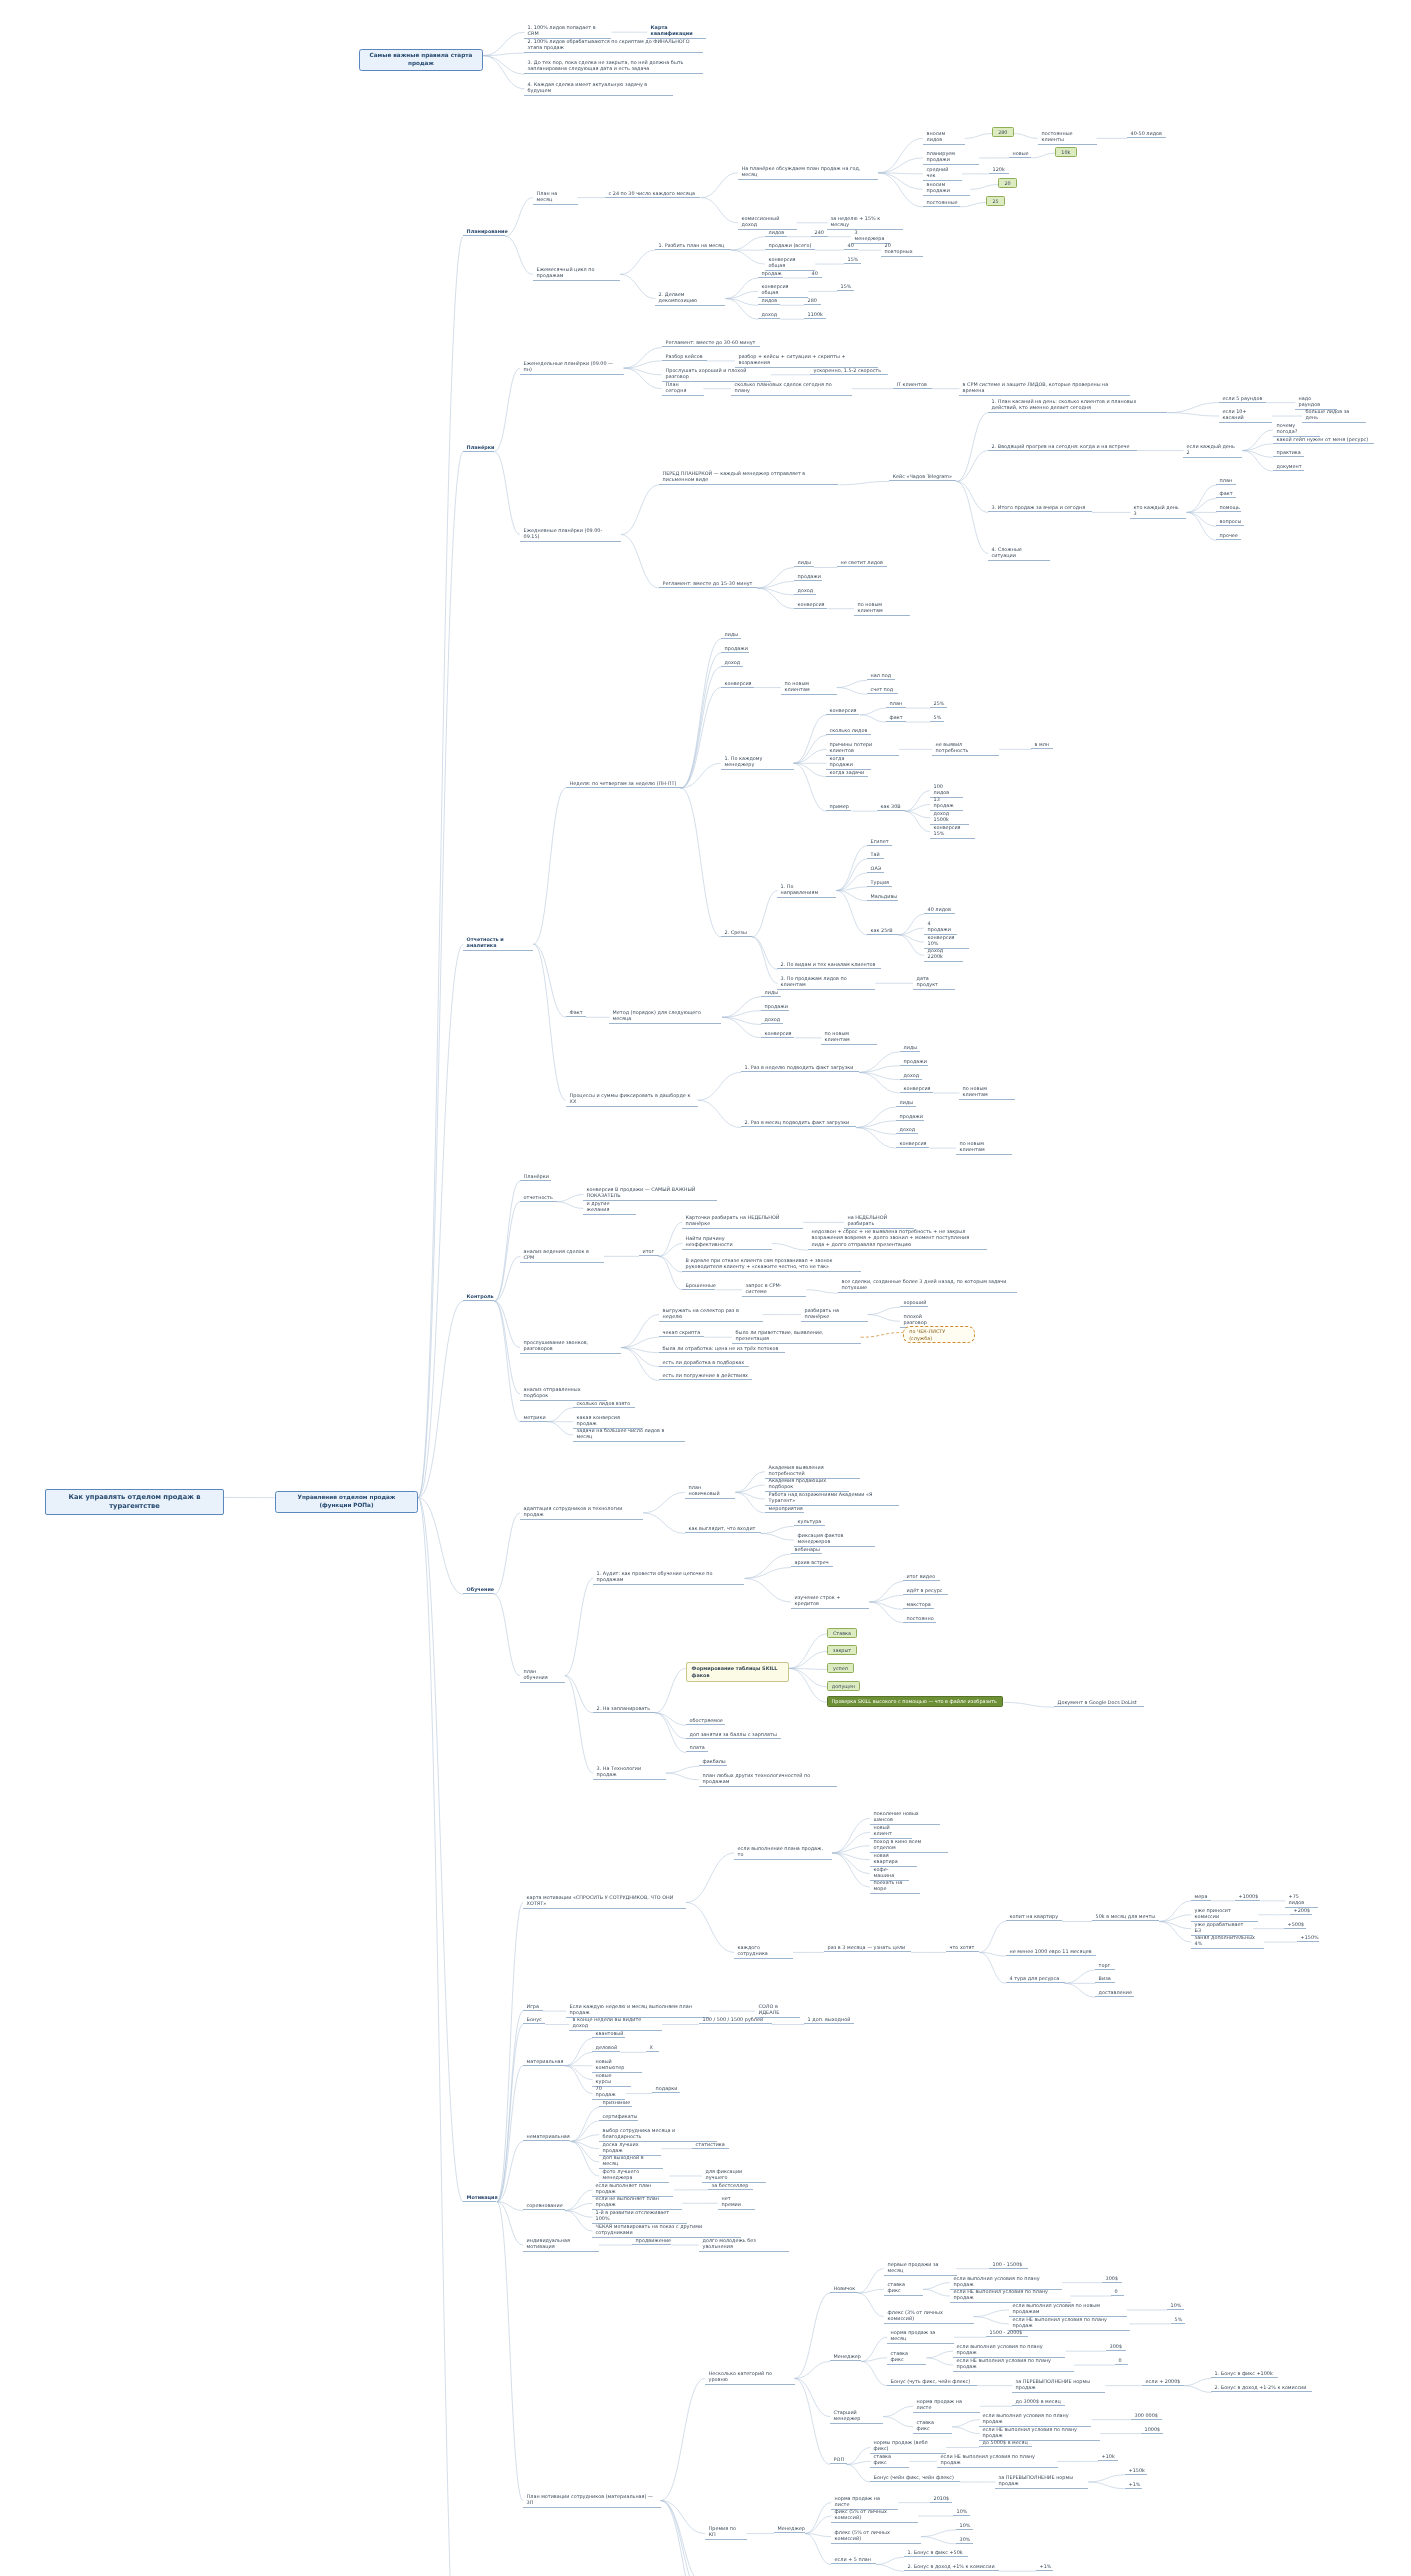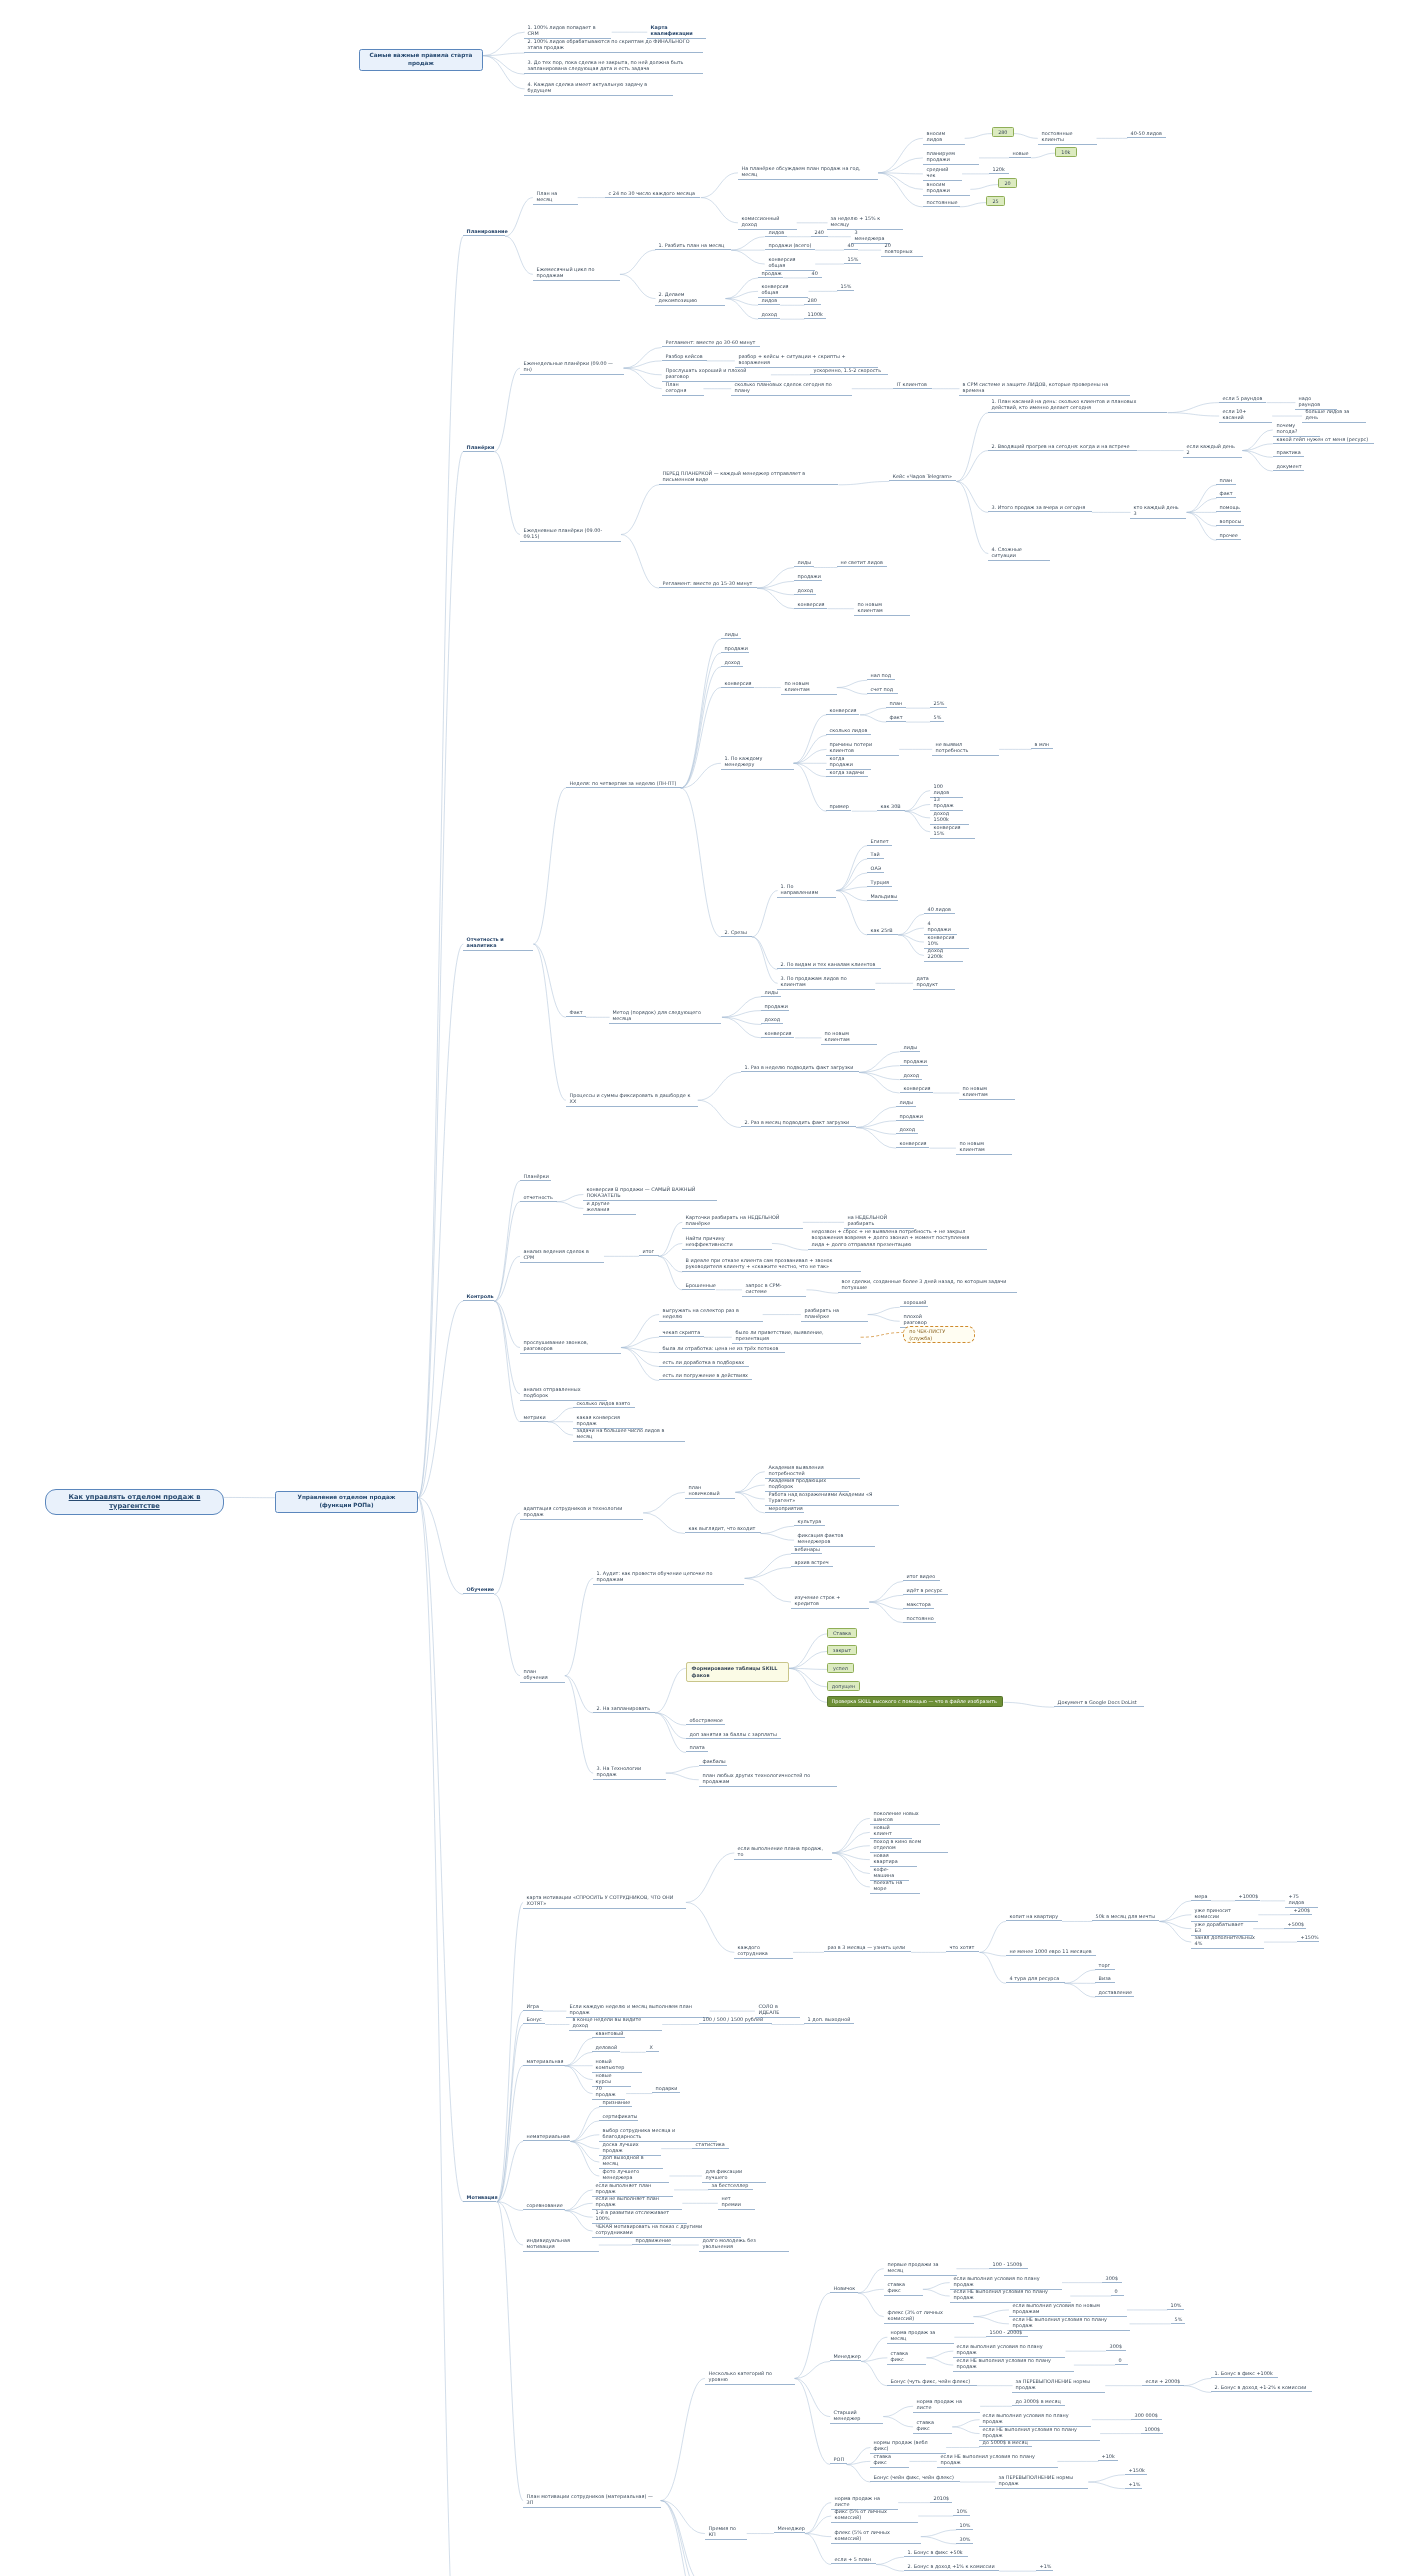--- a/index.html
+++ b/index.html
@@ -9,21 +9,21 @@
   #edges path{fill:none;stroke:var(--edge,#a9bed6);stroke-width:1;}
   #edges path.dash{stroke:var(--edge-dash,#cf8a2d);stroke-dasharray:6 4;stroke-width:1.4;}
   .node{position:absolute;box-sizing:border-box;font-size:4.9px;line-height:6.7px;color:var(--text,#3b4a5a);
         padding:0.5px 3.6px 1px;border-bottom:0.5px solid #9db5cf;cursor:default;}
   .node.branch{font-weight:bold;color:#2c4a6e;}
   .node.box{font-size:5.7px;line-height:7.7px;font-weight:bold;color:var(--topic-text,#274a70);
             background:var(--topic-bg,#e9f1fb);border:0.8px solid var(--topic-border,#5b87bd);
             border-radius:2.6px;padding:2.1px 5.2px;text-align:center;}
   .node.root{font-size:6.7px;line-height:8.8px;font-weight:bold;color:var(--topic-text,#274a70);
             background:var(--topic-bg,#e9f1fb);border:1px solid var(--topic-border,#5b87bd);
-            border-radius:11px;padding:3.1px 6.2px;text-align:center;text-decoration:underline;}
+            border-radius:2px;padding:3.1px 6.2px;text-align:center;}
   .node.green{background:var(--chip-bg,#dcebc0);border:0.5px solid var(--chip-border,#8fae57);
             border-radius:1.5px;padding:0.5px 3.1px 1px;text-align:center;border-bottom:0.5px solid var(--chip-border,#8fae57);}
   .node.olive{background:var(--pill-bg,#6d8f36);border:0.5px solid #56732a;color:#ffffff;border-radius:1.5px;
             padding:1px 3.6px;border-bottom:0.5px solid #56732a;}
   .node.panel{background:var(--panel-bg,#fbfbe6);border:0.5px solid var(--panel-border,#c9c58a);
             border-radius:2.1px;font-weight:bold;padding:2.1px 4.6px;}
   .node.oval{border:0.7px dashed var(--edge-dash,#cf8a2d);border-radius:7.2px;background:#fffdf2;
             color:#8a6320;padding:1px 5.2px;}
 </style>
 </head>

